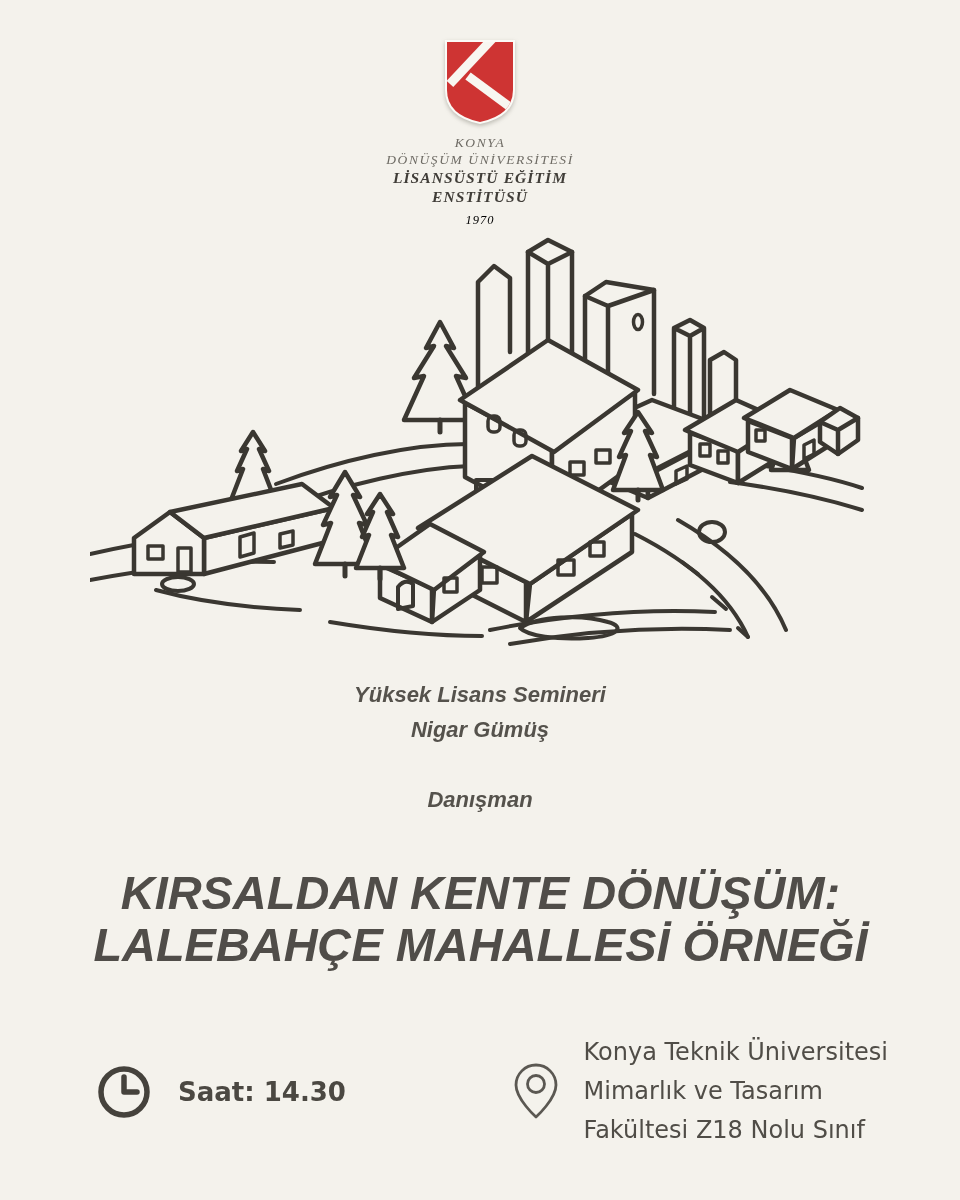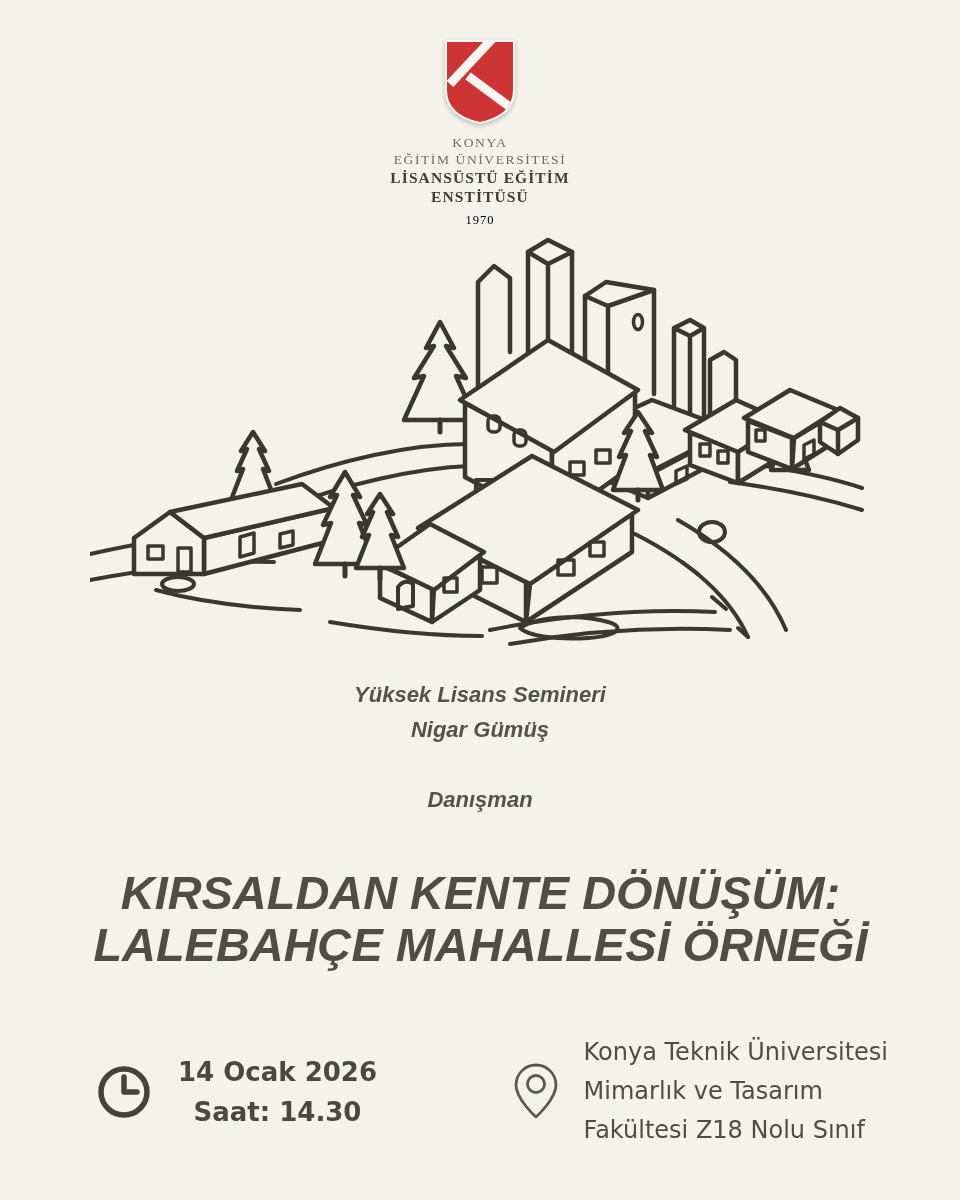--- a/index.html
+++ b/index.html
@@ -7,21 +7,21 @@
   .poster {
     position:relative;
     width:960px; height:1200px;
     margin:0 auto;
     background:#f4f2ec;
     font-family:"Liberation Sans", sans-serif;
     display:flex; flex-direction:column; align-items:center;
     overflow:hidden;
   }
   
-  .logo-block { margin-top:38px; display:flex; flex-direction:column; align-items:center; }
+  .logo-block { margin-top:38px; display:flex; flex-direction:column; align-items:center;font-style:italic; }
   .shield { filter:drop-shadow(0 2px 2px rgba(90,85,75,.35)); }
   .uni-text { margin-top:8px; text-align:center; font-family:"Liberation Serif", serif; }
   .uni-small { font-size:13.5px; letter-spacing:1.6px; color:#6e6b64; line-height:17px; }
   .uni-bold  { font-size:15.5px; letter-spacing:1.1px; font-weight:700; color:#403d38; line-height:19px; }
   .uni-year  { margin-top:7px; font-size:12.5px; letter-spacing:1px; color:#000000; }
   
   .illustration { margin-top:4px; }
   
   .seminar {
     margin-top:30px; text-align:center;
@@ -69,21 +69,21 @@
       </defs>
       <path d="M4,2 H74 V52 Q74,79 39,86 Q4,79 4,52 Z" fill="#fbfaf6"></path>
       <path d="M6,4 H72 V52 Q72,77 39,84 Q6,77 6,52 Z" fill="#ce3433"></path>
       <g clip-path="url(#shieldClip)" stroke="#f8f6f1" stroke-width="9" stroke-linecap="butt">
         <line x1="52" y1="0" x2="9" y2="46"></line>
         <line x1="27" y1="38" x2="73" y2="72"></line>
       </g>
     </svg>
     <div class="uni-text">
       <div class="uni-small">KONYA</div>
-      <div class="uni-small">EĞİTİM ÜNİVERSİTESİ</div>
+      <div class="uni-small">DÖNÜŞÜM ÜNİVERSİTESİ</div>
       <div class="uni-bold">LİSANSÜSTÜ EĞİTİM</div>
       <div class="uni-bold">ENSTİTÜSÜ</div>
       <div class="uni-year">1970</div>
     </div>
   </div>
 
   <svg class="illustration" width="780" height="415" viewBox="0 0 780 415" fill="none" stroke="#3a3731" stroke-width="4.5" stroke-linecap="round" stroke-linejoin="round">
 
     <g>
       <path d="M388,160 V50 L404,34 L420,46 V120"></path>
@@ -213,21 +213,20 @@
     <div>LALEBAHÇE MAHALLESİ ÖRNEĞİ</div>
   </div>
 
   <div class="footer">
     <div class="footer-group">
       <svg width="56" height="56" viewBox="0 0 56 56" fill="none" stroke="#45423c" stroke-width="5.5" stroke-linecap="round">
         <circle cx="28" cy="28" r="23"></circle>
         <path d="M28,28 V13 M28,28 H41"></path>
       </svg>
       <div class="when-text">
-        <div>14 Ocak 2026</div>
         <div>Saat: 14.30</div>
       </div>
     </div>
     <div class="footer-group">
       <svg width="44" height="58" viewBox="0 0 44 58" fill="none" stroke="#5b5852" stroke-width="2.8" stroke-linejoin="round">
         <path d="M22,2 C33,2 42,11 42,22 C42,36 22,54 22,54 C22,54 2,36 2,22 C2,11 11,2 22,2 Z"></path>
         <circle cx="22" cy="21" r="8.5"></circle>
       </svg>
       <div class="where-text">
         <div>Konya Teknik Üniversitesi</div>

